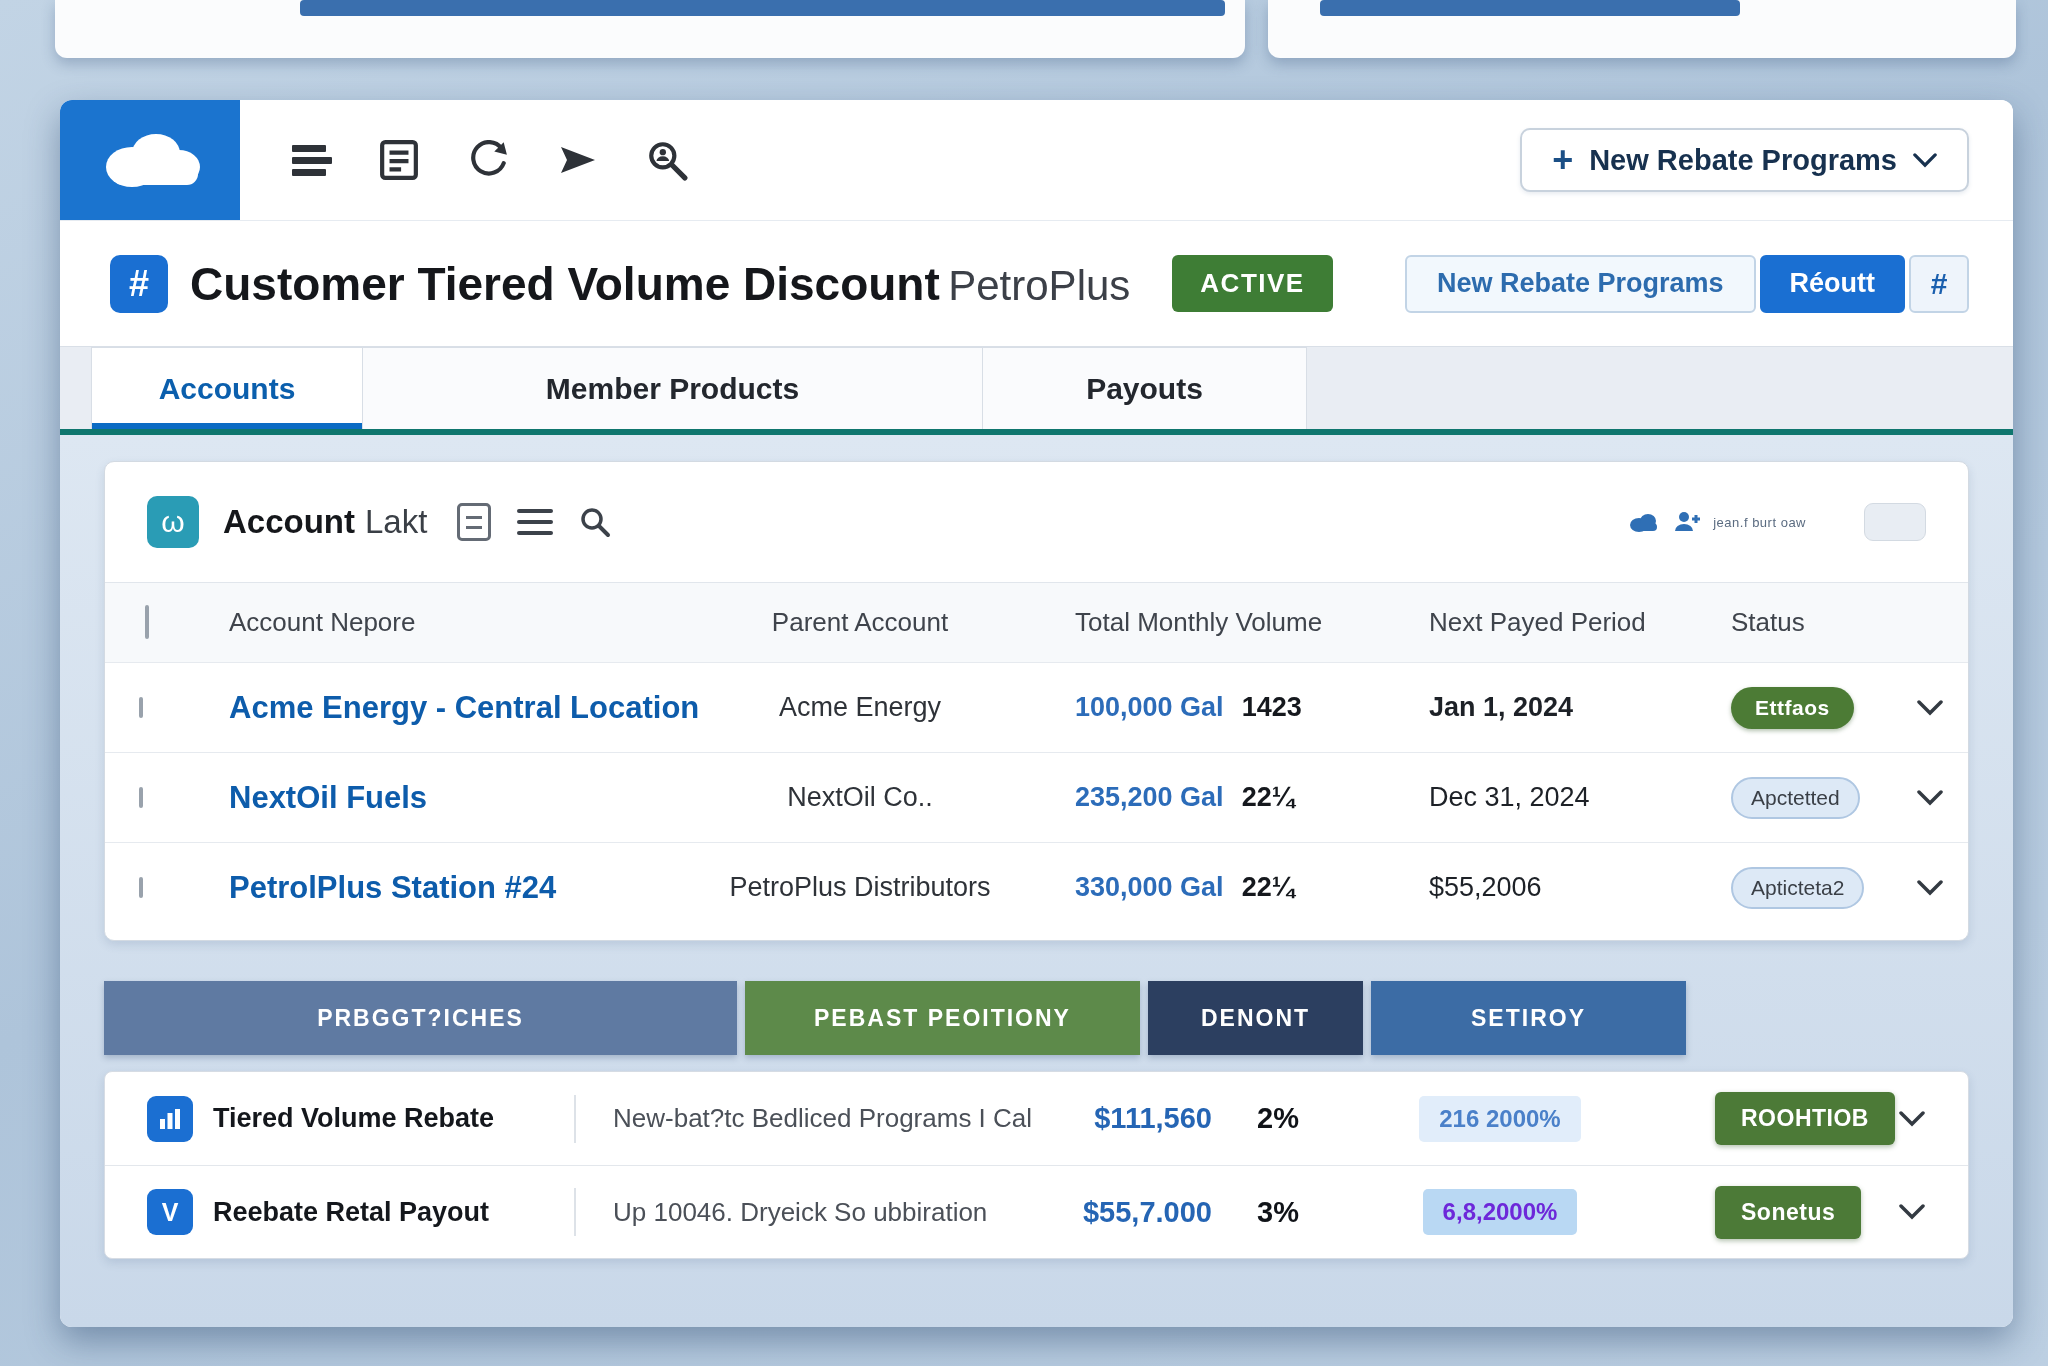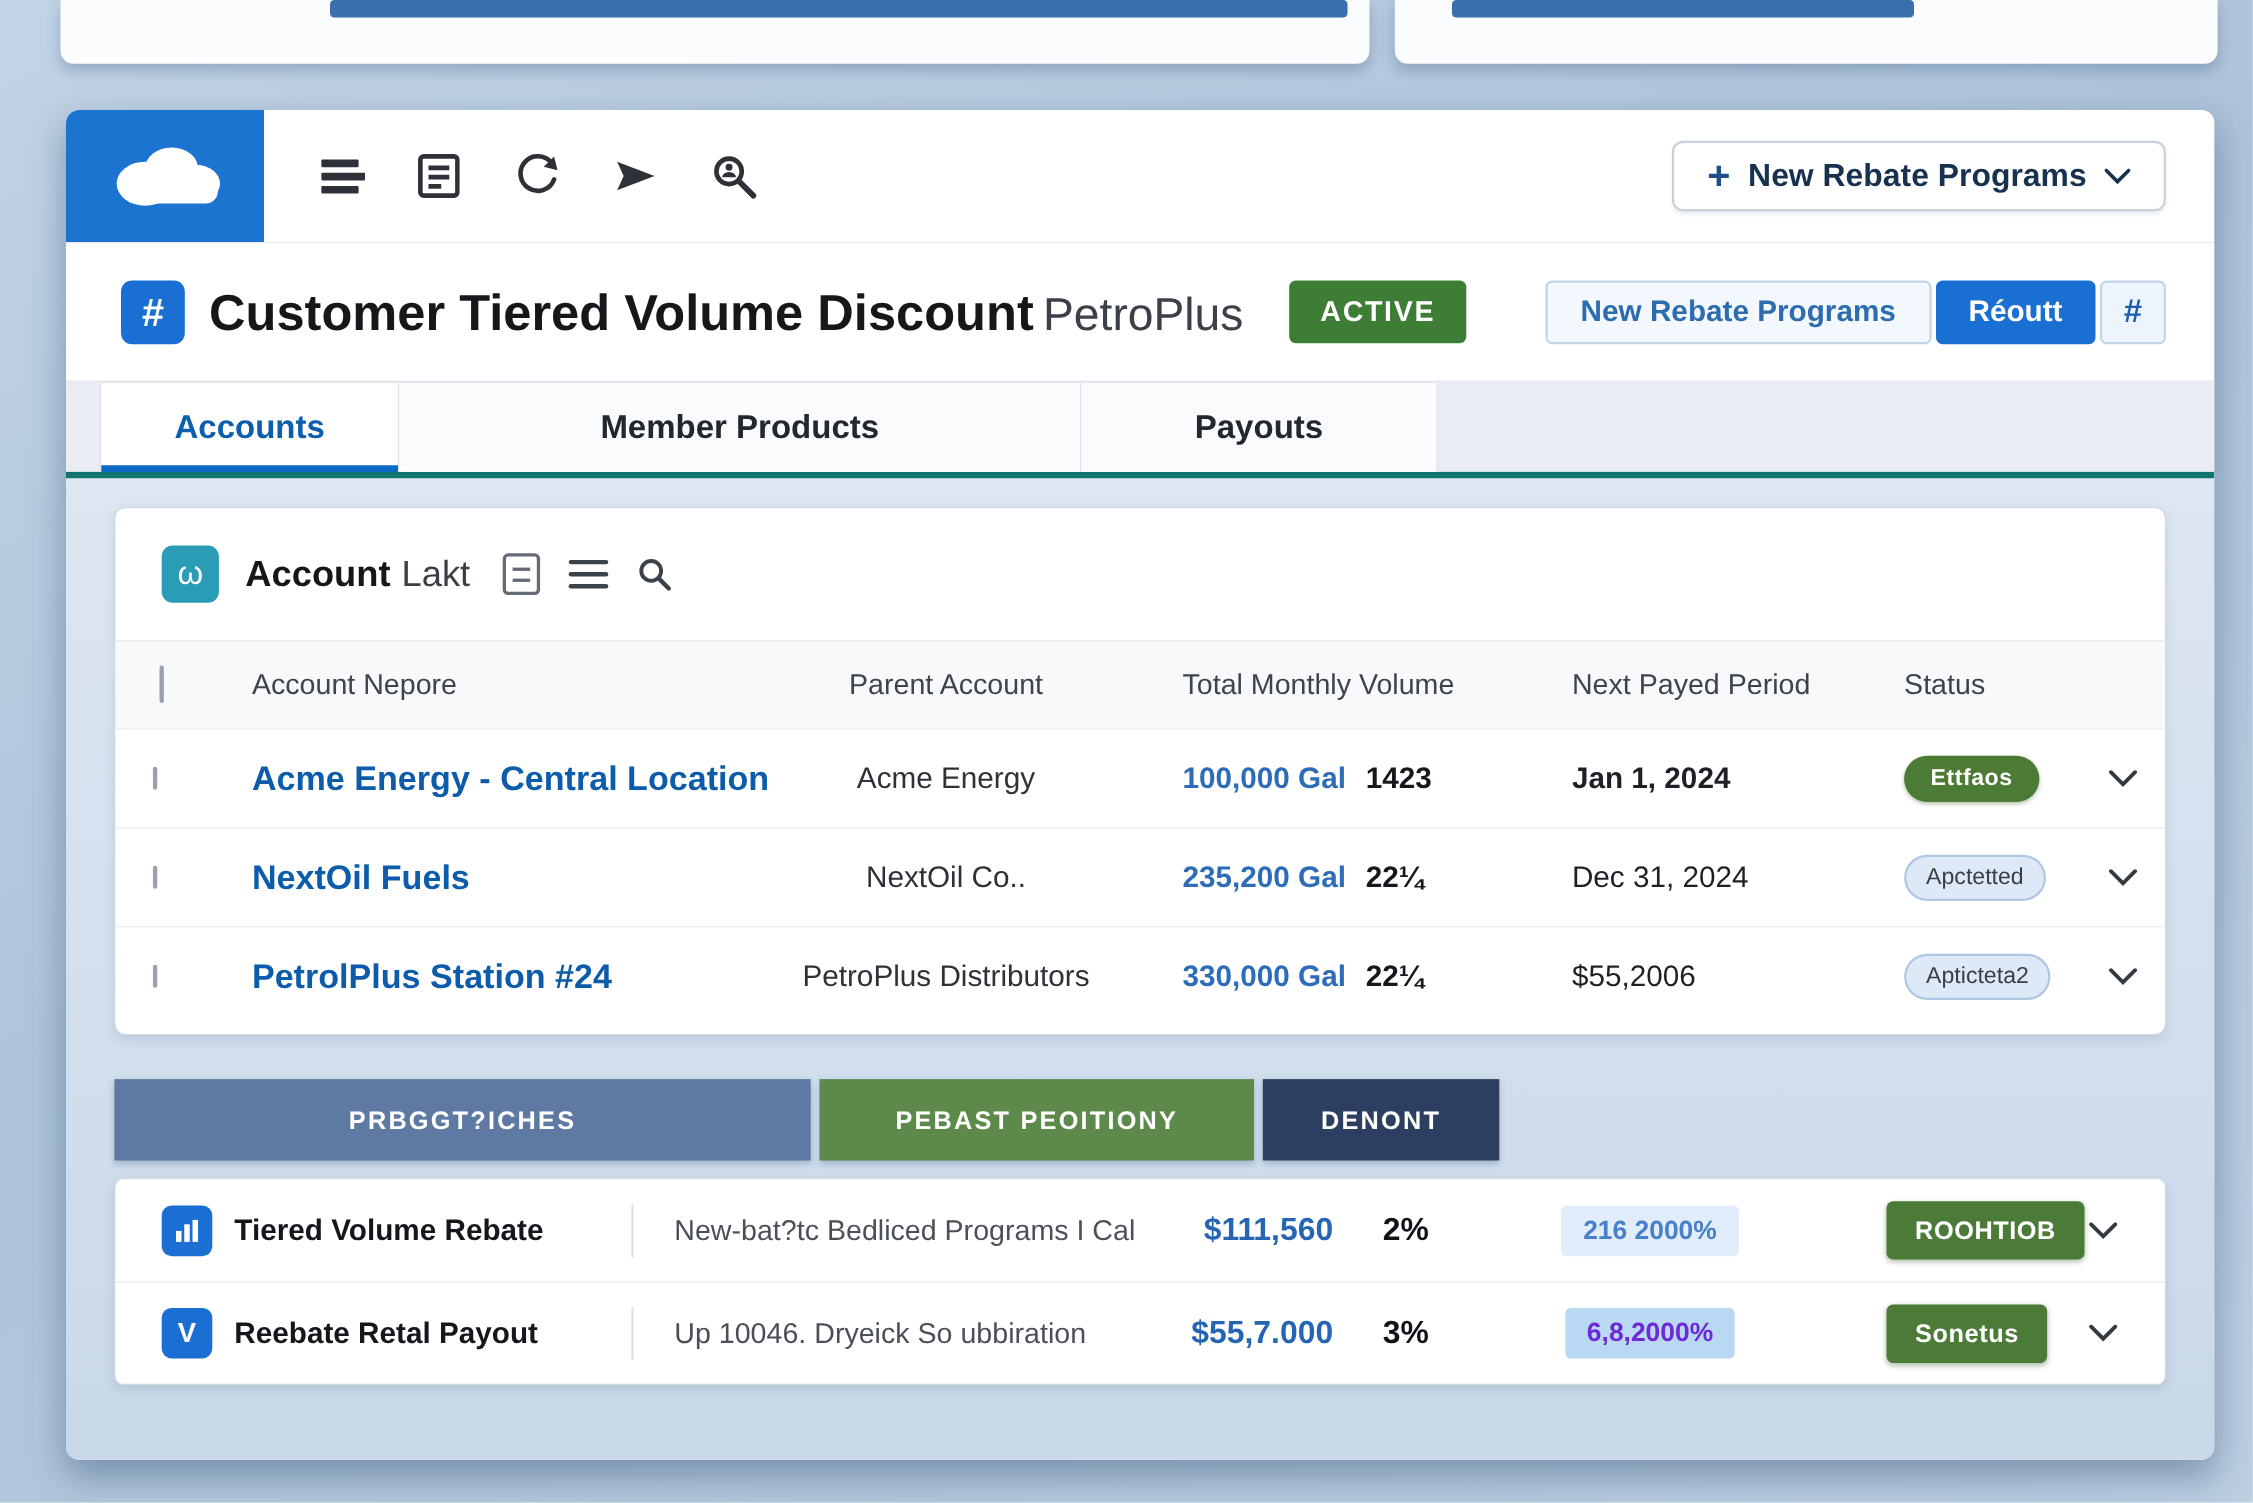--- a/index.html
+++ b/index.html
@@ -246,20 +246,41 @@
                 <span></span>
               </span>
             </span>
           <span class="icon-btn">
             <svg width="32" height="32" viewBox="0 0 32 32">
                 <circle cx="13" cy="13" r="9" fill="none" stroke="#3c424a" stroke-width="3.5"></circle>
                 <line x1="20" y1="20" x2="29" y2="29" stroke="#3c424a" stroke-width="4" stroke-linecap="round"></line>
               </svg>
           </span>
         </div>
+        <div class="hdr-meta">
+          <span class="icon-btn">
+            <svg width="34" height="22" viewBox="0 0 34 22">
+                <g fill="#2f6fb5">
+                  <ellipse cx="12" cy="14" rx="9" ry="7"></ellipse>
+                  <ellipse cx="21" cy="10" rx="8" ry="7"></ellipse>
+                  <rect x="6" y="12" width="24" height="8" rx="4"></rect>
+                </g>
+              </svg>
+          </span>
+          <span class="icon-btn">
+            <svg width="28" height="26" viewBox="0 0 28 26">
+                <circle cx="11" cy="8" r="5" fill="#2f6fb5"></circle>
+                <path d="M2 22a9 7 0 0 1 18 0z" fill="#2f6fb5"></path>
+                <line x1="23" y1="6" x2="23" y2="14" stroke="#2f6fb5" stroke-width="3"></line>
+                <line x1="19" y1="10" x2="27" y2="10" stroke="#2f6fb5" stroke-width="3"></line>
+              </svg>
+          </span>
+          <span class="tiny-text">jean.f burt oaw</span>
+          <span class="hdr-pill"></span>
+        </div>
       </div>
 
       <div class="acc-grid acc-head">
         <div><span class="checkbox"></span></div>
         <div class="col-name-h">Account Nepore</div>
         <div class="col-parent-h">Parent Account</div>
         <div class="col-volume-h">Total Monthly Volume</div>
         <div class="col-period-h">Next Payed Period</div>
         <div class="col-status-h">Status</div>
         <div></div>
@@ -305,20 +326,21 @@
               <path d="M2 2l11 11L24 2" fill="none" stroke="#333a42" stroke-width="3.5" stroke-linecap="round"></path>
             </svg>
         </div>
       </div>
     </div>
 
     <div class="payout-header">
       <div class="seg seg2" style="background-color: rgb(95, 122, 162);">PRBGGT?ICHES</div>
       <div class="seg seg3" style="background-color: rgb(93, 138, 74);">PEBAST PEOITIONY</div>
       <div class="seg seg4" style="background-color: rgb(44, 63, 96);">DENONT</div>
+      <div class="seg seg5" style="background-color: rgb(60, 108, 165);">SETIROY</div>
     </div>
 
     <div class="payout-rows">
 
       <div class="p-row">
         <div>
             <span class="p-icon">
           <svg width="26" height="26" viewBox="0 0 26 26">
                 <g fill="#fff">
                   <rect x="3" y="13" width="5" height="10"></rect>

